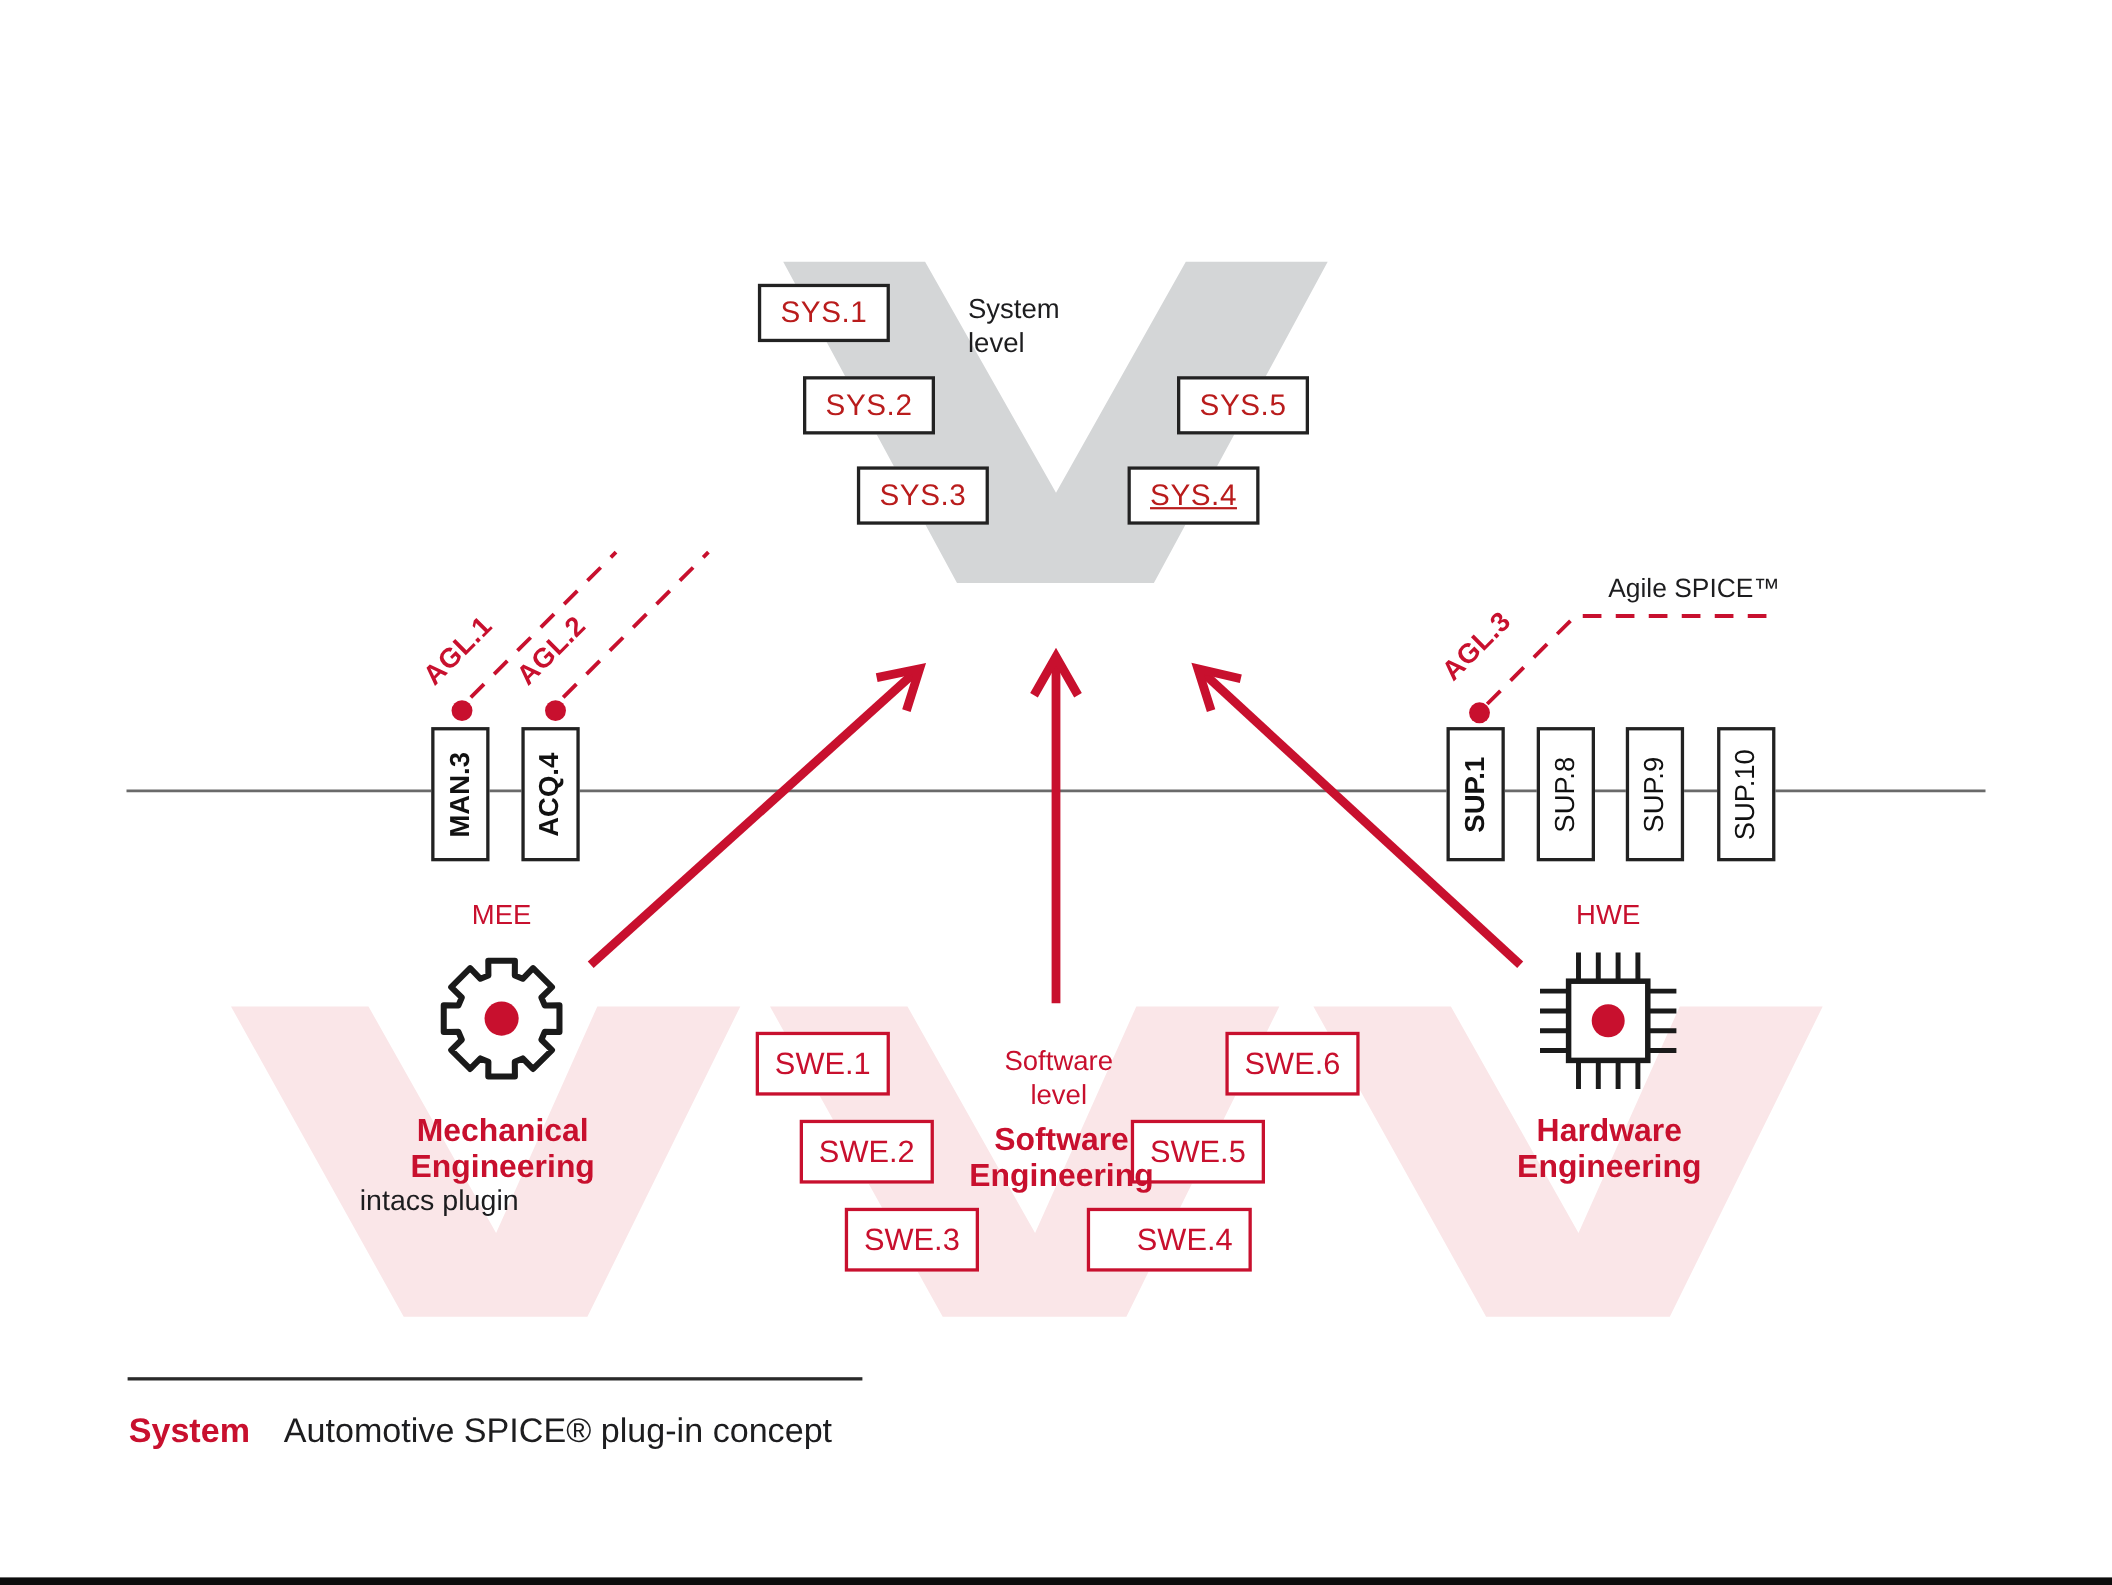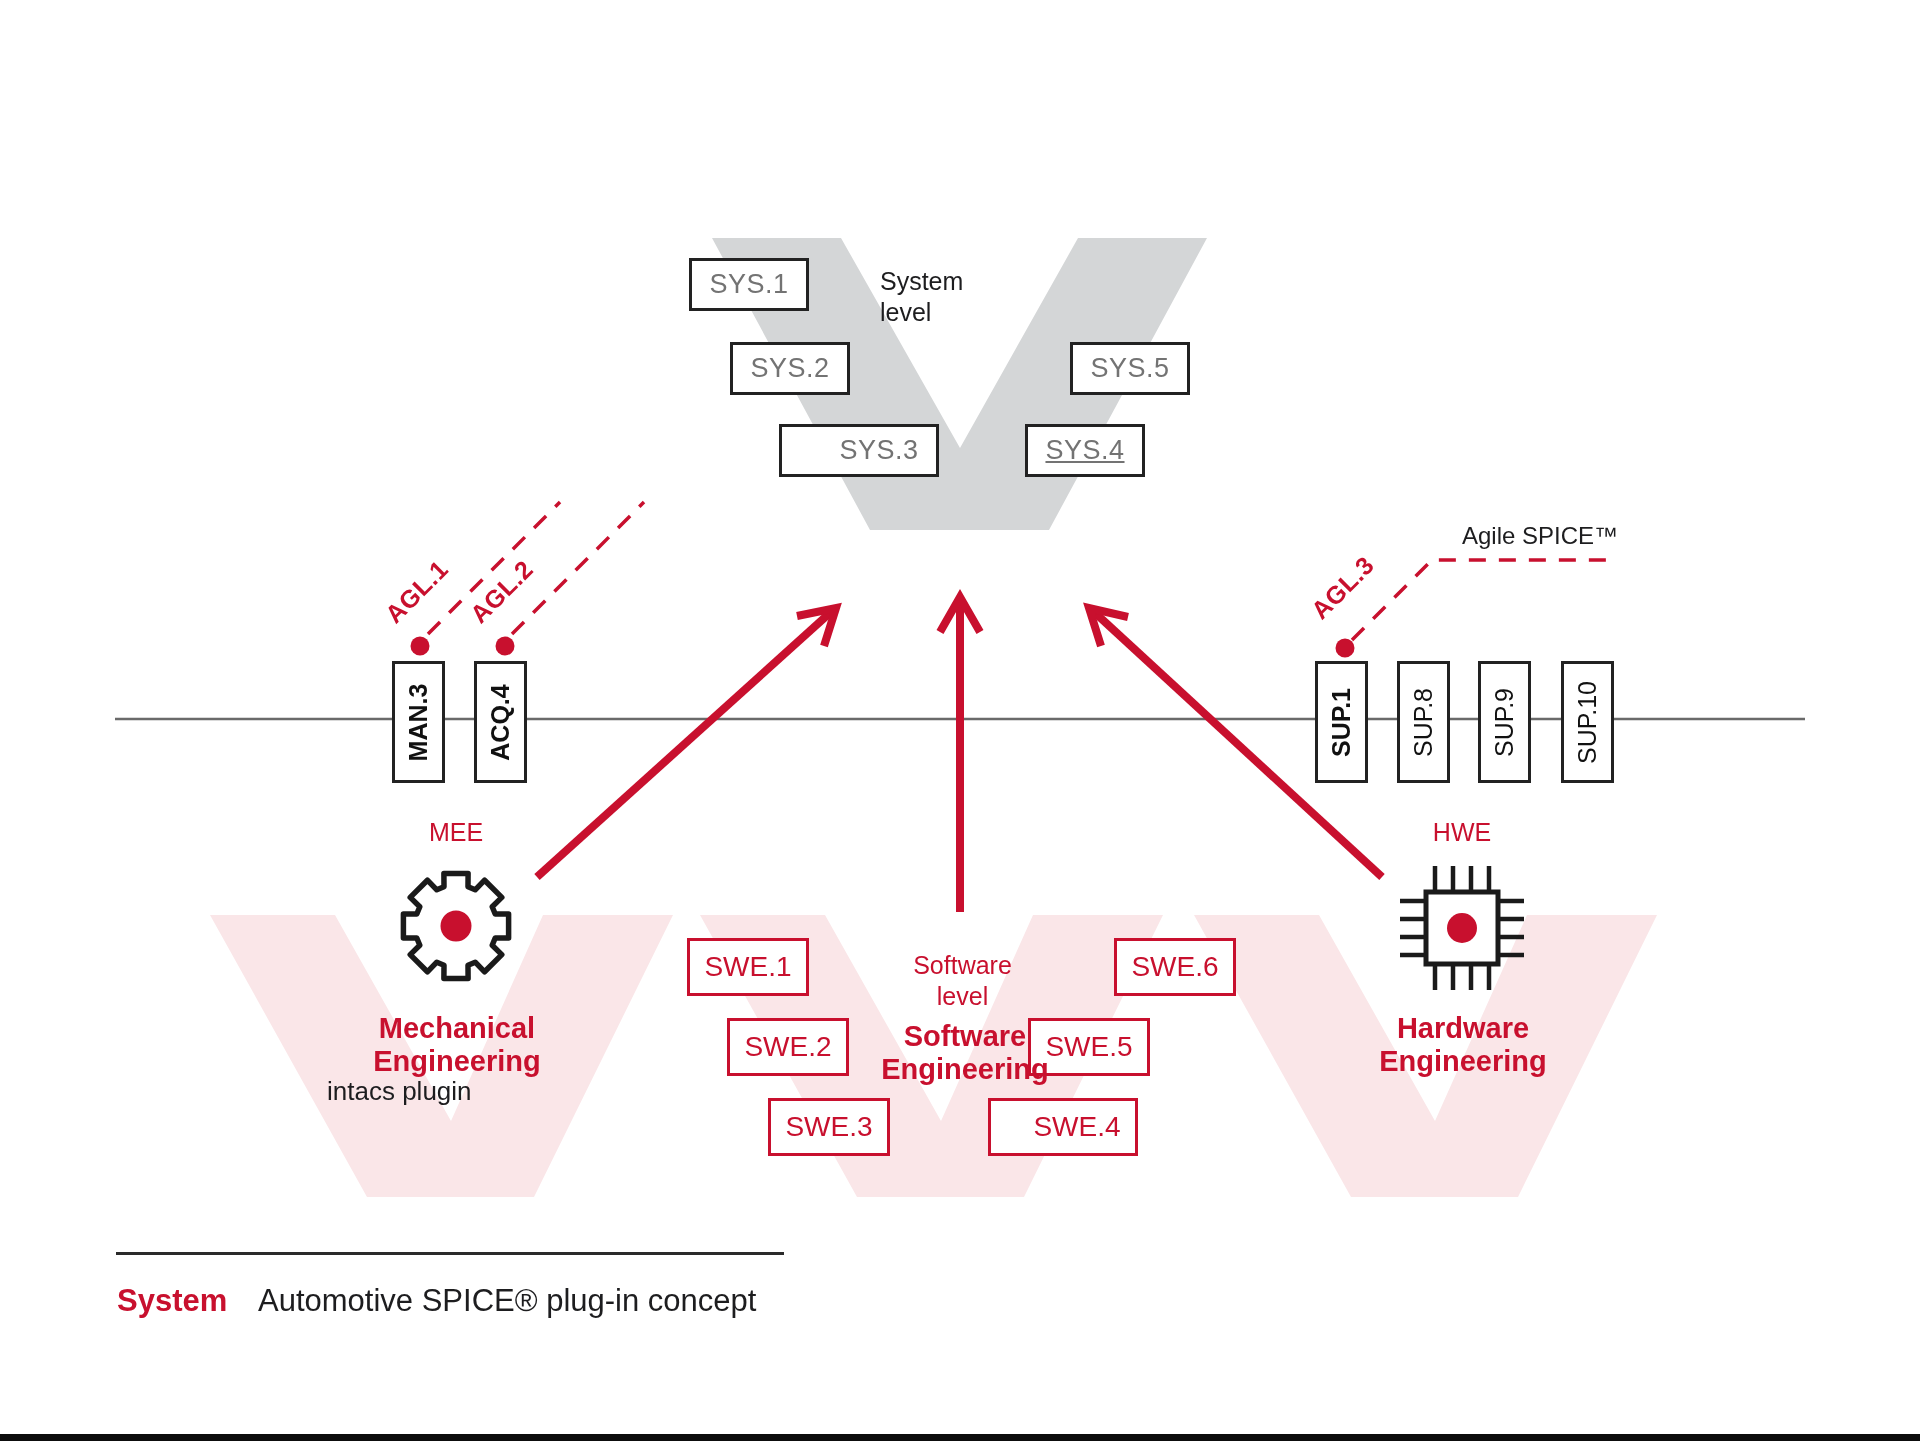--- a/index.html
+++ b/index.html
@@ -3,21 +3,21 @@
 <meta charset="utf-8">
 <style>
   html,body{margin:0;padding:0;background:#fff;}
   .canvas{position:relative;width:1920px;height:1441px;background:#ffffff;overflow:hidden;
           font-family:"Liberation Sans",sans-serif;color:#1d1d1f;}
   svg{display:block;}
   .bg-svg{position:absolute;left:0;top:0;z-index:0;pointer-events:none;}
   
   .sysbox{position:absolute;width:114px;height:47px;border:3px solid #222;background:#fff;
           display:flex;align-items:center;justify-content:center;font-size:27px;letter-spacing:.5px;
-          color:#737373;z-index:2;}
+          color:#b91c1c;z-index:2;}
   
   .procbox{position:absolute;width:47px;height:116px;border:3px solid #222;background:#fff;
            display:flex;align-items:center;justify-content:center;font-size:25px;color:#111;z-index:2;}
   .procbox span{transform:rotate(-90deg);white-space:nowrap;display:block;}
   .procbox.bold span{font-weight:700;}
   
   .swebox{position:absolute;width:116px;height:52px;border:3.5px solid #C8102E;background:#fff;
           display:flex;align-items:center;justify-content:center;font-size:28px;font-weight:400;
           color:#C8102E;z-index:2;}
   .redlabel{position:absolute;color:#C8102E;font-size:25px;text-align:center;z-index:2;}
@@ -82,21 +82,21 @@
       </g>
     </g>
   </svg>
 
   <div class="sysbox" style="left:689px;top:258px;">
       <span>SYS.1</span>
     </div>
   <div class="sysbox" style="left:730px;top:342px;align-items:center;">
       <span>SYS.2</span>
     </div>
-  <div class="sysbox" style="left:779px;top:424px;padding-left:40px;">
+  <div class="sysbox" style="left:779px;top:424px;">
       <span>SYS.3</span>
     </div>
   <div class="sysbox" style="left:1025px;top:424px;text-decoration:underline;">
       <span>SYS.4</span>
     </div>
   <div class="sysbox" style="left:1070px;top:342px;">
       <span>SYS.5</span>
     </div>
 
   <div class="blacktext" style="left:880px;top:266px;width:160px;font-size:25px;line-height:1.25;">

